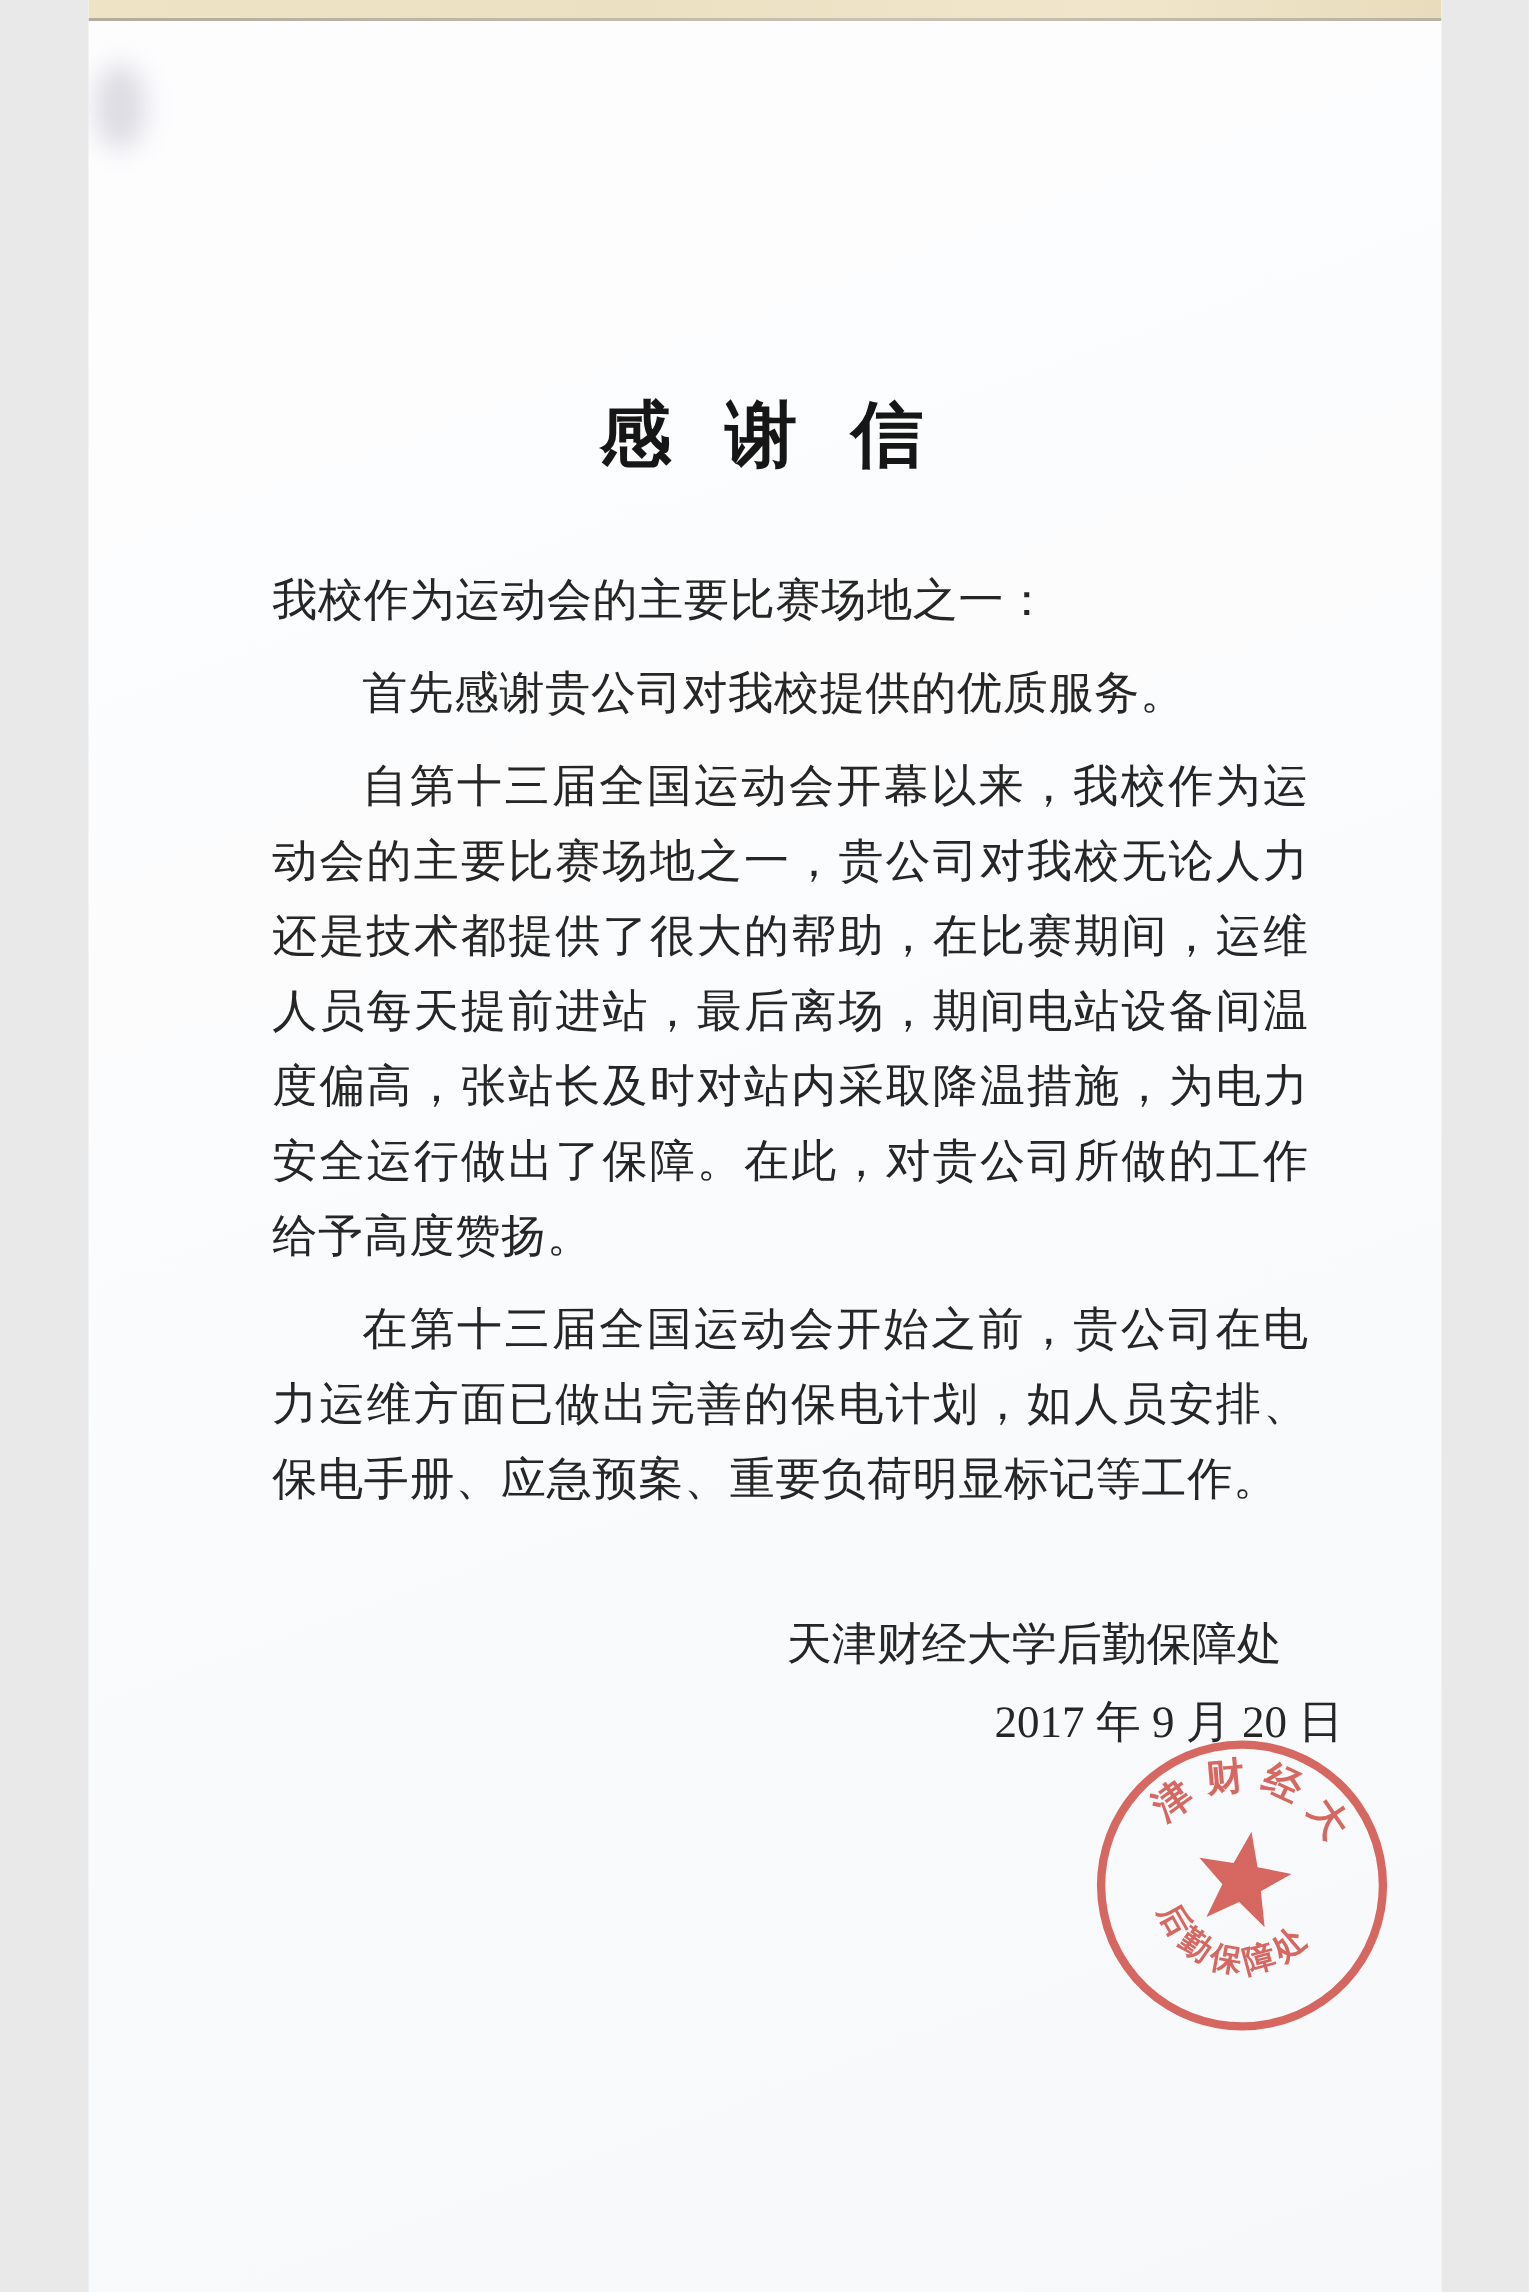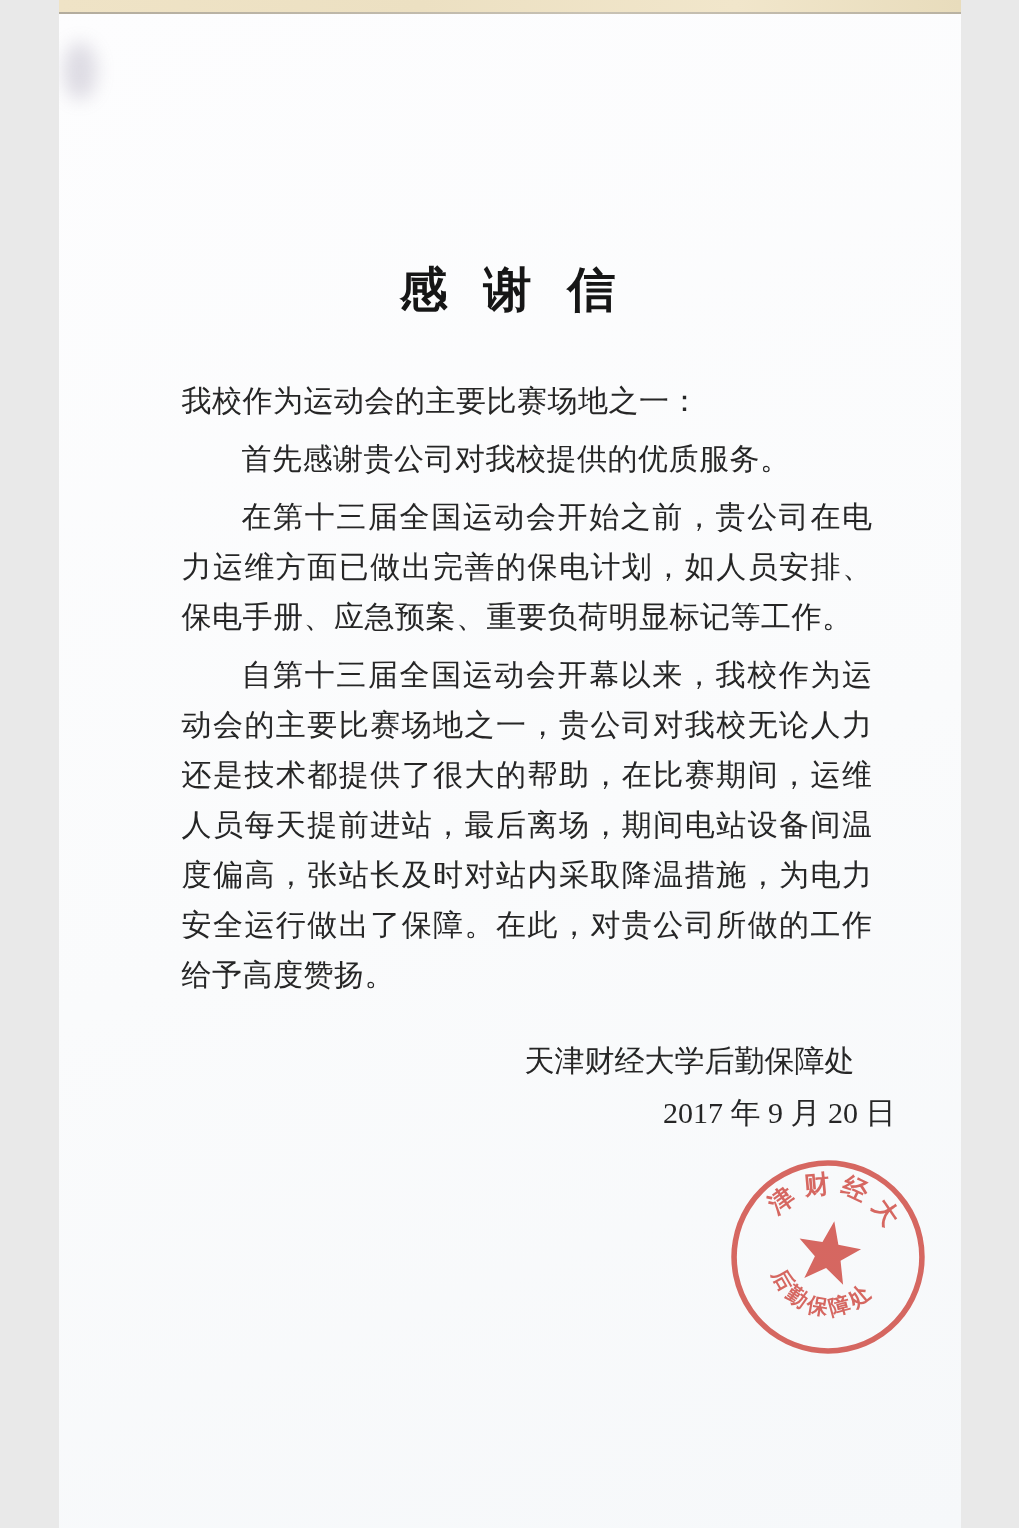--- a/index.html
+++ b/index.html
@@ -37,22 +37,22 @@
   }
   .letter-body {
     margin: 54px 88px 0 123px;
     font-size: 30px;
     line-height: 50px;
     text-align: justify;
     text-justify: inter-ideograph;
     letter-spacing: 0.5px;
   }
   .letter-body p { margin: 0 0 8px 0; }
-  .letter-body p.indent { text-indent: 2em; }
-  .sig-block { margin-top: 36px; }
+  .letter-body p.indent { text-indent: 2em; margin-top: 12px; }
+  .sig-block { margin-top: 60px; }
   .sig-line {
     text-align: right;
     padding-right: 106px;
     font-size: 30px;
     line-height: 50px;
   }
   .date-line {
     text-align: right;
     padding-right: 65px;
     font-size: 30px;
@@ -84,22 +84,22 @@
 
   <div class="top-strip"></div>
   <div class="top-strip-line"></div>
   <div class="smudge"></div>
 
   <h1 class="letter-title">感 谢 信</h1>
 
   <div class="letter-body">
     <p>我校作为运动会的主要比赛场地之一：</p>
     <p class="indent">首先感谢贵公司对我校提供的优质服务。</p>
+    <p class="indent">自第十三届全国运动会开幕以来，我校作为运动会的主要比赛场地之一，贵公司对我校无论人力还是技术都提供了很大的帮助，在比赛期间，运维人员每天提前进站，最后离场，期间电站设备间温度偏高，张站长及时对站内采取降温措施，为电力安全运行做出了保障。在此，对贵公司所做的工作给予高度赞扬。</p>
     <p class="indent">在第十三届全国运动会开始之前，贵公司在电力运维方面已做出完善的保电计划，如人员安排、保电手册、应急预案、重要负荷明显标记等工作。</p>
-    <p class="indent">自第十三届全国运动会开幕以来，我校作为运动会的主要比赛场地之一，贵公司对我校无论人力还是技术都提供了很大的帮助，在比赛期间，运维人员每天提前进站，最后离场，期间电站设备间温度偏高，张站长及时对站内采取降温措施，为电力安全运行做出了保障。在此，对贵公司所做的工作给予高度赞扬。</p>
   </div>
 
   <div class="sig-block">
     <div class="sig-line">天津财经大学后勤保障处</div>
     <div class="date-line">2017 年 9 月 20 日</div>
   </div>
 
   <svg class="stamp" viewBox="0 0 200 200" xmlns="http://www.w3.org/2000/svg">
     <circle class="stamp-ring" cx="100" cy="100" r="93"></circle>
     <polygon class="stamp-star" points="100,64 108.0,86.3 130.9,86.8 112.9,101.5 119.5,124.5 100,111 80.5,124.5 87.1,101.5 69.1,86.8 92.0,86.3"></polygon>

